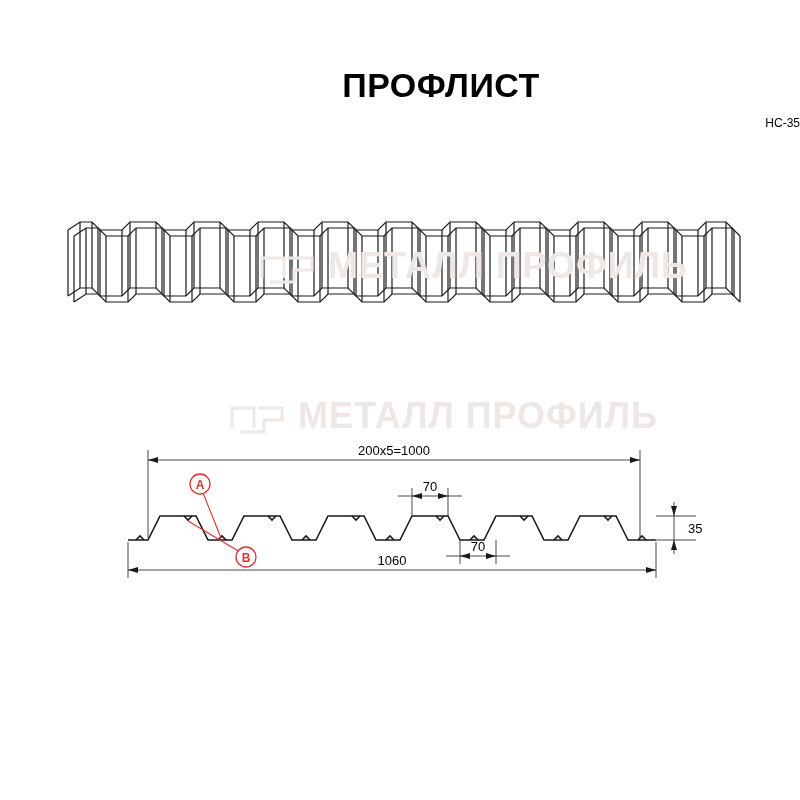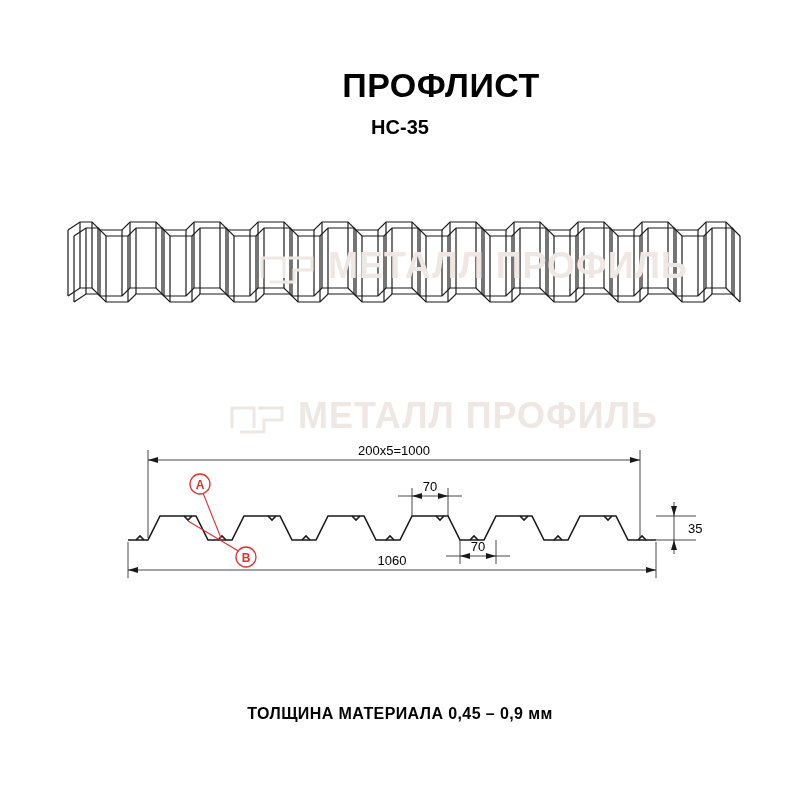--- a/index.html
+++ b/index.html
@@ -31,23 +31,23 @@
     font-weight: bold;
     letter-spacing: 0.5px;
     color: #000;
     padding-left: 41px;
   }
   .subtitle {
     position: absolute;
     top: 116px;
     left: 0;
     width: 800px;
-    text-align: center;
-    font-size: 20px;
-    font-weight: bold;
+    text-align: right;
+    font-size: 12px;
+    font-weight: normal;
     color: #000;
   }
   
   .footer {
     position: absolute;
     top: 705px;
     left: 0;
     width: 800px;
     text-align: center;
     font-size: 16px;
@@ -324,15 +324,14 @@
 
       <g>
         <line x1="88" y1="91" x2="140" y2="122" stroke="#e03030" stroke-width="1.1"></line>
         <circle cx="146" cy="127" r="10" fill="#ffffff" stroke="#e03030" stroke-width="1.3"></circle>
         <text x="146" y="132" text-anchor="middle" font-size="12" font-weight="bold" fill="#e03030">B</text>
       </g>
 
     </svg>
   </div>
 
-  <div class="footer">ТОЛЩИНА МАТЕРИАЛА 0,45 – 0,9 мм</div>
 
 </div>
 
 </body></html>

